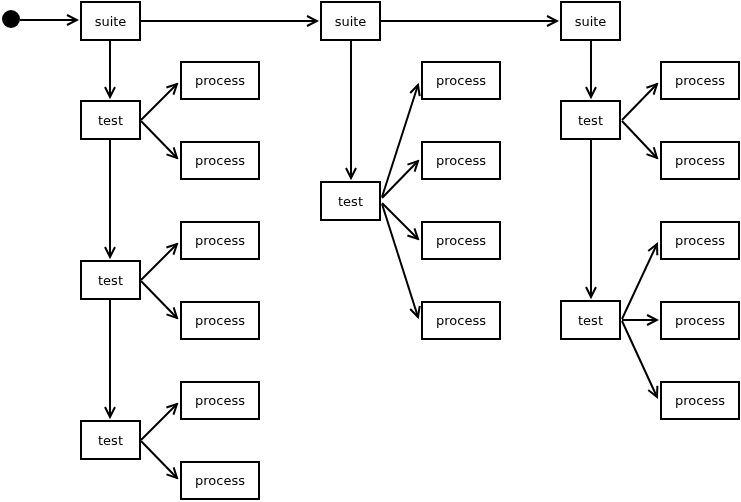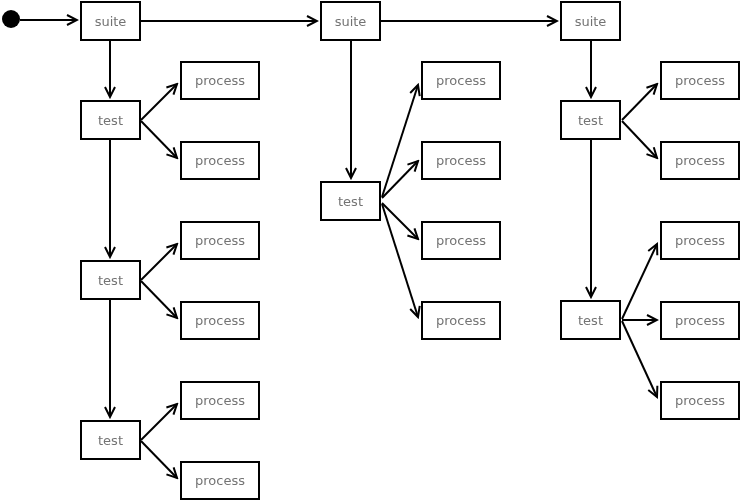--- a/index.html
+++ b/index.html
@@ -13,21 +13,21 @@
   }
   .edges {
     position: absolute;
     left: 0; top: 0;
   }
   .node {
     position: absolute;
     box-sizing: border-box;
     border: 2px solid #000000;
     background: #ffffff;
-    color: #737373;
+    color: #000000;
     font-size: 13px;
     display: flex;
     align-items: center;
     justify-content: center;
     text-align: center;
   }
   .start-node {
     position: absolute;
     left: 2px;
     top: 10px;

